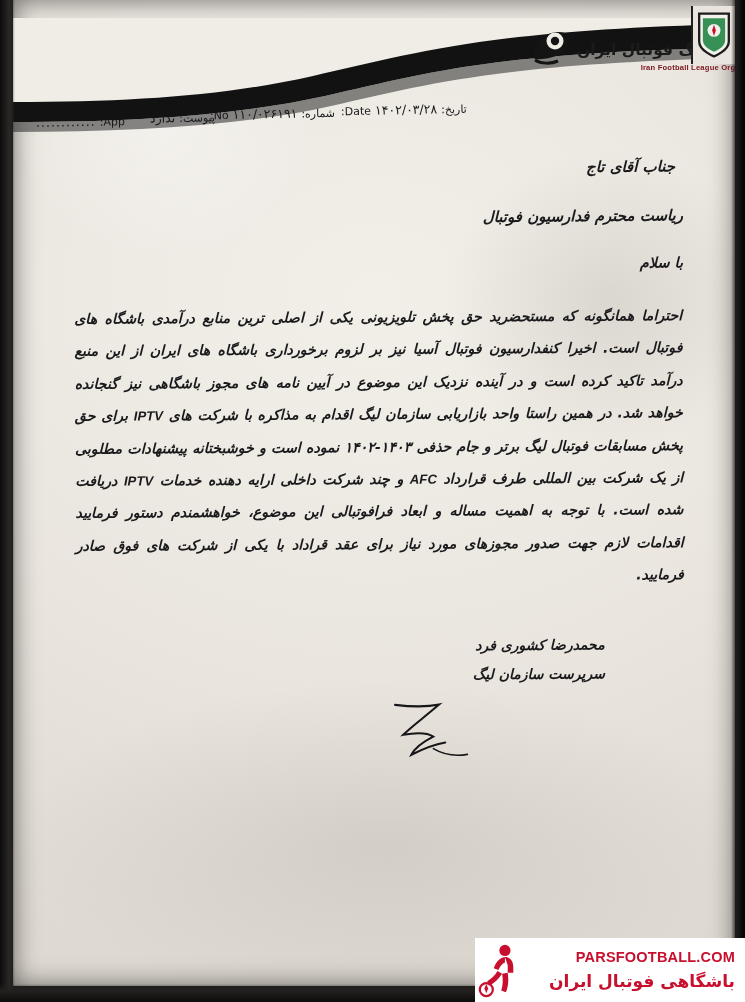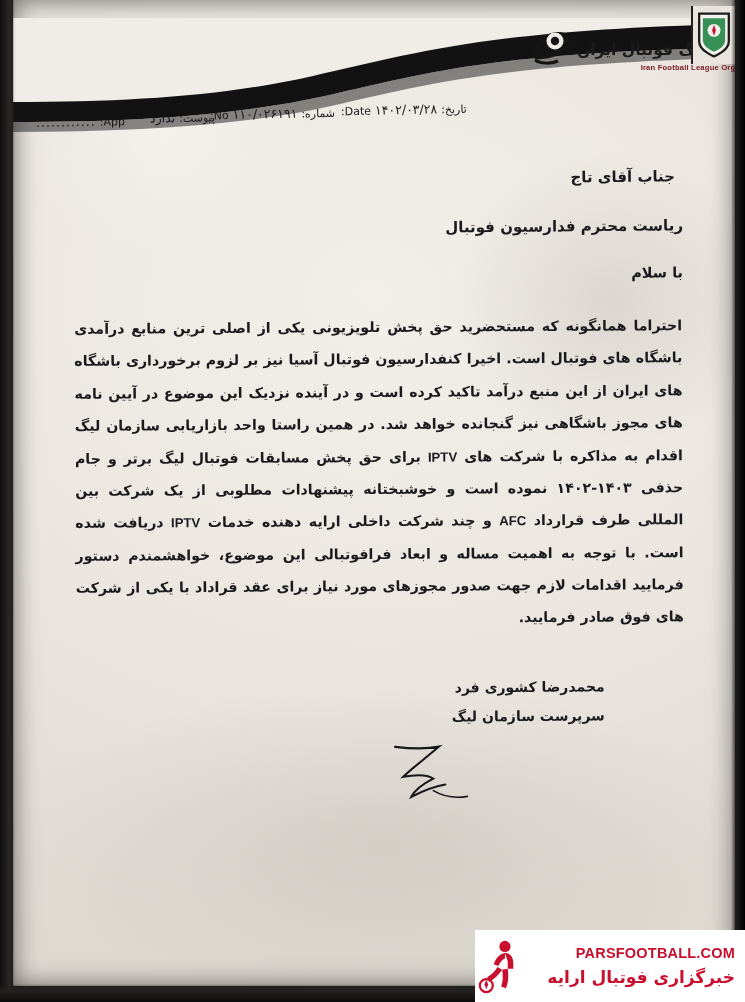--- a/index.html
+++ b/index.html
@@ -104,24 +104,25 @@
   .meta-label { font-size: 11px; }
   #meta-date  { right: 268px; top: 6px; transform: rotate(-1.1deg); }
   #meta-no    { right: 400px; top: 10px; transform: rotate(-1.1deg); }
   #meta-att   { right: 520px; top: 14px; transform: rotate(-1.1deg); }
   #meta-app   { right: 610px; top: 18px; transform: rotate(-1.1deg); }
   .dots { letter-spacing: 1px; }
 
   
   #body-block {
     position: absolute;
-    right: 52px; left: 62px; top: 158px;
+    right: 52px; left: 62px; top: 148px;
     direction: rtl; text-align: right;
     color: #1a1a1d;
     font-family: "DejaVu Sans", sans-serif;
+    font-style: italic;
   }
   .addr {
     font-size: 15px; font-weight: bold; line-height: 1;
     transform: rotate(-.5deg);
   }
   #addr1 { margin-top: 14px; margin-left: 0; padding-right: 8px; }
   #addr2 { margin-top: 34px; }
   #addr3 { margin-top: 32px; font-weight: bold; font-size: 14.5px; }
 
   #paragraph {
@@ -147,21 +148,21 @@
     line-height: 2.1;
     transform: rotate(-.4deg);
   }
   #sig-mark {
     margin-top: 6px; padding-right: 104px; height: 70px;
   }
 
   
   #watermark {
     position: absolute; right: 0px; bottom: 0px;
-    width: 270px; height: 72px;
+    width: 270px; height: 64px;
     background: #fff;
     display: flex; align-items: stretch;
   }
   #wm-left {
     flex: 1 1 auto; padding: 7px 10px 7px 6px;
     display: flex; flex-direction: column; justify-content: center;
     direction: rtl; text-align: right;
   }
   #wm-en {
     font-family: "Liberation Sans", sans-serif;
@@ -265,21 +266,21 @@
     </div>
   </div>
 
   <div id="edge-right"></div>
   <div id="edge-left"></div>
   <div id="edge-bottom"></div>
 
   <div id="watermark">
     <div id="wm-left">
       <div id="wm-en">PARSFOOTBALL.COM</div>
-      <div id="wm-fa">خبرگزاری فوتبال ارایه</div>
+      <div id="wm-fa">باشگاهی فوتبال ایران</div>
     </div>
     <div id="wm-right">
       <svg viewBox="0 0 58 62" width="54" height="58">
         <circle cx="30" cy="10" r="6" fill="#c8102e"></circle>
         <path d="M30,17 C36,17 39,22 39,28 L39,34 L33,34 L33,26 Z" fill="#c8102e"></path>
         <path d="M30,17 C24,18 20,23 18,29 L23,31 C25,27 27,24 30,23 Z" fill="#c8102e"></path>
         <path d="M33,34 C34,42 34,48 31,55 L26,53 C28,47 28,42 27,35 Z" fill="#c8102e"></path>
         <path d="M27,35 C23,41 19,45 13,48 L11,43 C16,40 19,37 22,32 Z" fill="#c8102e"></path>
         <circle cx="10" cy="52" r="7" fill="none" stroke="#c8102e" stroke-width="2.4"></circle>
         <path d="M10,46 L12,51 L10,56 L8,51 Z" fill="#c8102e"></path>

